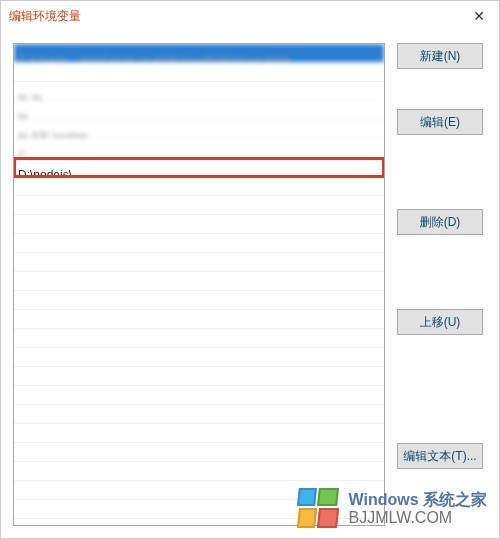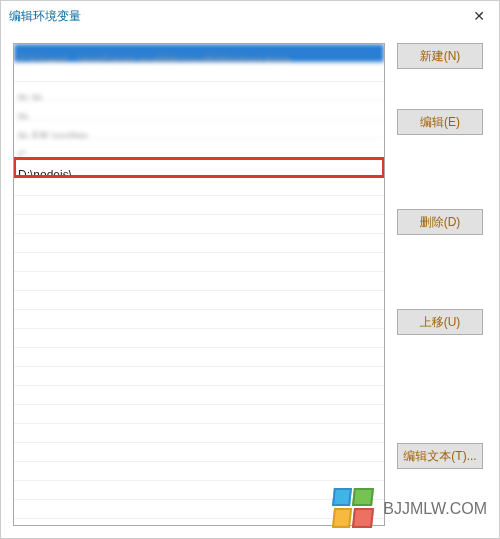--- a/index.html
+++ b/index.html
@@ -20,21 +20,21 @@
       position: relative;
     }
     .titlebar {
       display: flex;
       justify-content: space-between;
       align-items: center;
       height: 30px;
       padding: 0 8px;
       background: #fff;
     }
-    .titlebar-title { font-size: 12px; color: #0369a1; }
+    .titlebar-title { font-size: 12px; color: #c2410c; }
     .titlebar-close {
       width: 24px; height: 24px;
       display: flex; align-items: center; justify-content: center;
       font-size: 14px; color: #333; cursor: pointer;
     }
     .dialog-body {
       display: flex;
       padding: 12px;
       gap: 12px;
       height: calc(100% - 30px);
@@ -74,21 +74,21 @@
       flex-direction: column;
       gap: 6px;
     }
     .spacer-sm { height: 28px; }
     .win-button {
       width: 86px;
       height: 26px;
       border: 1px solid #adadad;
       background: #e1e1e1;
       font-size: 12px;
-      color: #a16207;
+      color: #0c4a6e;
       cursor: pointer;
       display: flex;
       align-items: center;
       justify-content: center;
     }
     .watermark {
       position: absolute;
       right: 12px;
       bottom: 8px;
       display: flex;
@@ -163,16 +163,17 @@
     </div>
   </div>
   <div class="watermark">
     <div class="win-logo">
       <div class="sq a"></div>
         <div class="sq b"></div>
         <div class="sq c"></div>
         <div class="sq d"></div>
     </div>
     <div class="watermark-text">
+      <span class="line1">Windows 系统之家</span>
       <span class="line2">BJJMLW.COM</span>
     </div>
   </div>
 </div>
 
 </body></html>

